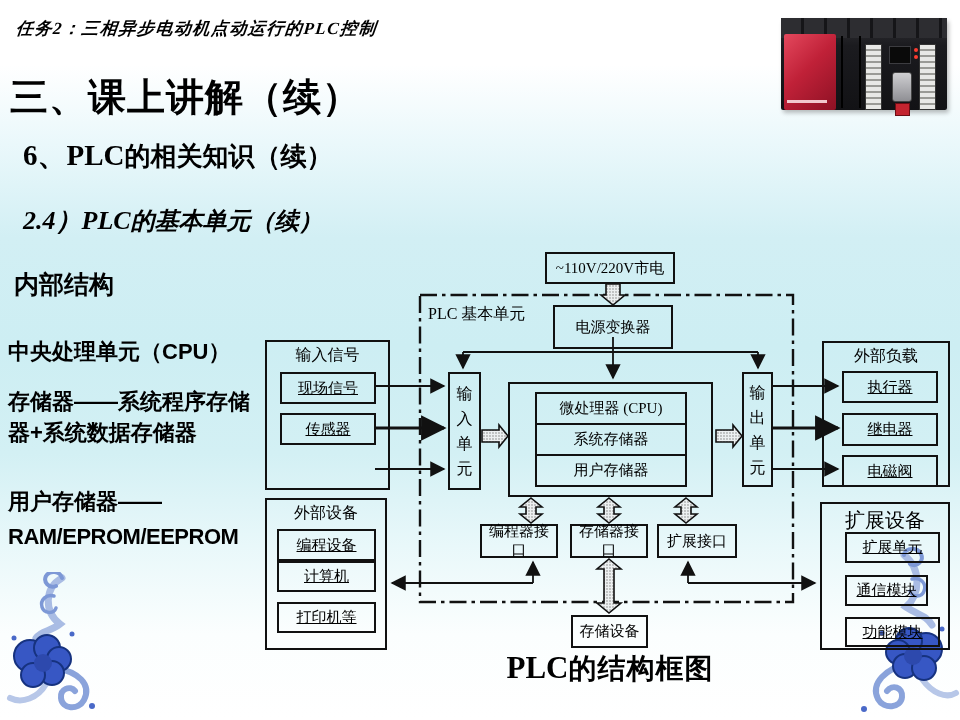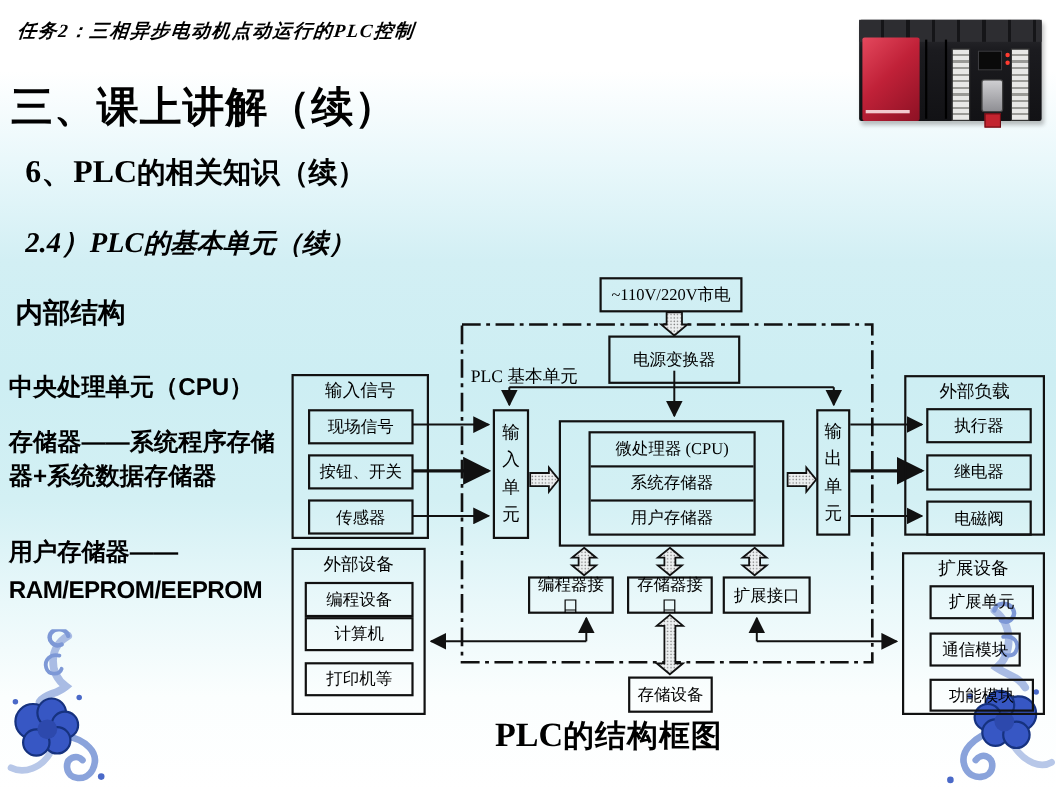--- a/index.html
+++ b/index.html
@@ -15,30 +15,30 @@
   .h2{font-size:26px;} .h2 .pfx{font-size:29px;}
   .h3{font-size:24px;font-style:italic;} .h3 .pfx{font-size:26px;}
   .h4{font-size:25px;font-weight:800;}
   .note{font-size:22px;font-weight:700;line-height:31px;}
   .diagfont{font-family:"Liberation Serif",serif;font-size:15px;}
   .box{position:absolute;border:2px solid #111;background:transparent;box-sizing:border-box;
     display:flex;align-items:center;justify-content:center;text-align:center;z-index:3;}
   .group{position:absolute;border:2px solid #111;box-sizing:border-box;z-index:3;}
   .group .gtitle{text-align:center;padding-top:3px;height:24px;}
   .group .gitem{border:2px solid #111;box-sizing:border-box;display:flex;
-    align-items:center;justify-content:center;text-align:center;}
+    align-items:center;justify-content:center;text-align:center;text-decoration:underline;}
   .vunit{flex-direction:column;word-break:break-all;line-height:25px;font-size:16px;
     padding:4px 0;}
   .cpu-outer{position:absolute;border:2px solid #111;box-sizing:border-box;z-index:3;}
   .cpu-stack{position:absolute;border:2px solid #111;box-sizing:border-box;
     display:flex;flex-direction:column;}
   .cpu-row{flex:1;display:flex;align-items:center;justify-content:center;}
   .cpu-row + .cpu-row{border-top:2px solid #111;}
-  .plain-label{position:absolute;z-index:3;margin-top:28px;}
-  .caption{position:absolute;text-align:left;z-index:3;}
+  .plain-label{position:absolute;z-index:3;}
+  .caption{position:absolute;text-align:center;z-index:3;}
   .caption .pfx{font-family:"Liberation Serif",serif;font-weight:700;font-size:31px;}
   .caption .sfx{font-weight:800;font-size:28px;letter-spacing:1px;}
   svg.layer{position:absolute;left:0;top:0;z-index:2;}
   svg.orn{position:absolute;z-index:1;}
   
   .photo{position:absolute;left:775px;top:6px;width:178px;height:116px;z-index:3;}
   .photo .body{position:absolute;left:6px;top:12px;width:166px;height:92px;
     background:linear-gradient(180deg,#343438,#1b1b1f 30%,#121215);border-radius:2px;
     box-shadow:2px 3px 4px rgba(0,0,0,.25);}
   .photo .ribs{position:absolute;left:6px;top:12px;width:166px;height:20px;
@@ -195,21 +195,20 @@
 
   <div class="box diagfont" style="left:545px;top:252px;width:130px;height:32px">~110V/220V市电</div>
 
   <div class="plain-label diagfont" style="left:428px;top:304px;font-size:16px">PLC 基本单元</div>
 
   <div class="box diagfont" style="left:553px;top:305px;width:120px;height:44px">电源变换器</div>
 
   <div class="group diagfont" style="left:265px;top:340px;width:125px;height:150px">
     <div class="gtitle" style="font-size:16px">输入信号</div>
     <div class="gitem" style="margin:3px 12px 0 13px;height:32px">现场信号</div>
-    <div class="gitem" style="margin:9px 12px 0 13px;height:32px">按钮、开关</div>
     <div class="gitem" style="margin:9px 12px 0 13px;height:32px">传感器</div>
   </div>
 
   <div class="box diagfont vunit" style="left:448px;top:372px;width:33px;height:118px">输入单元</div>
 
   <div class="cpu-outer" style="left:508px;top:382px;width:205px;height:115px"></div>
   <div class="cpu-stack diagfont" style="left:535px;top:392px;width:152px;height:95px;z-index:3">
     <div class="cpu-row">微处理器 (CPU)</div>
     <div class="cpu-row">系统存储器</div>
     <div class="cpu-row">用户存储器</div>
@@ -231,21 +230,21 @@
   <div class="group diagfont" style="left:265px;top:498px;width:122px;height:152px">
     <div class="gtitle" style="font-size:16px">外部设备</div>
     <div class="gitem" style="margin:2px 9px 0 10px;height:32px">编程设备</div>
     <div class="gitem" style="margin:0 9px 0 10px;height:31px">计算机</div>
     <div class="gitem" style="margin:10px 9px 0 10px;height:31px">打印机等</div>
   </div>
 
   <div class="box diagfont" style="left:571px;top:615px;width:77px;height:33px">存储设备</div>
 
   <div class="group diagfont" style="left:820px;top:502px;width:130px;height:148px">
-    <div class="gtitle" style="font-size:16px">扩展设备</div>
+    <div class="gtitle" style="font-size:20px">扩展设备</div>
     <div class="gitem" style="margin:1px 8px 0 23px;height:31px">扩展单元</div>
     <div class="gitem" style="margin:12px 20px 0 23px;height:31px">通信模块</div>
     <div class="gitem" style="margin:11px 8px 0 23px;height:30px">功能模块</div>
   </div>
 
   <div class="caption" style="left:450px;top:650px;width:320px">
     <span class="pfx">PLC</span><span class="sfx">的结构框图</span>
   </div>
 
 </div>

